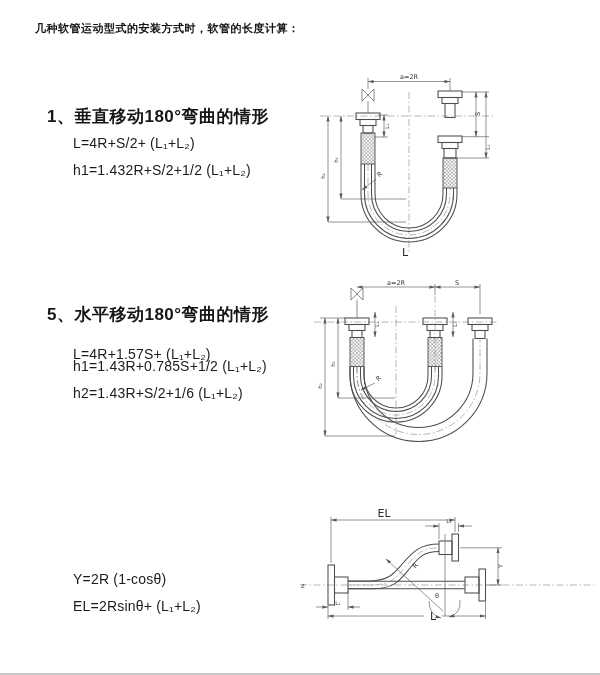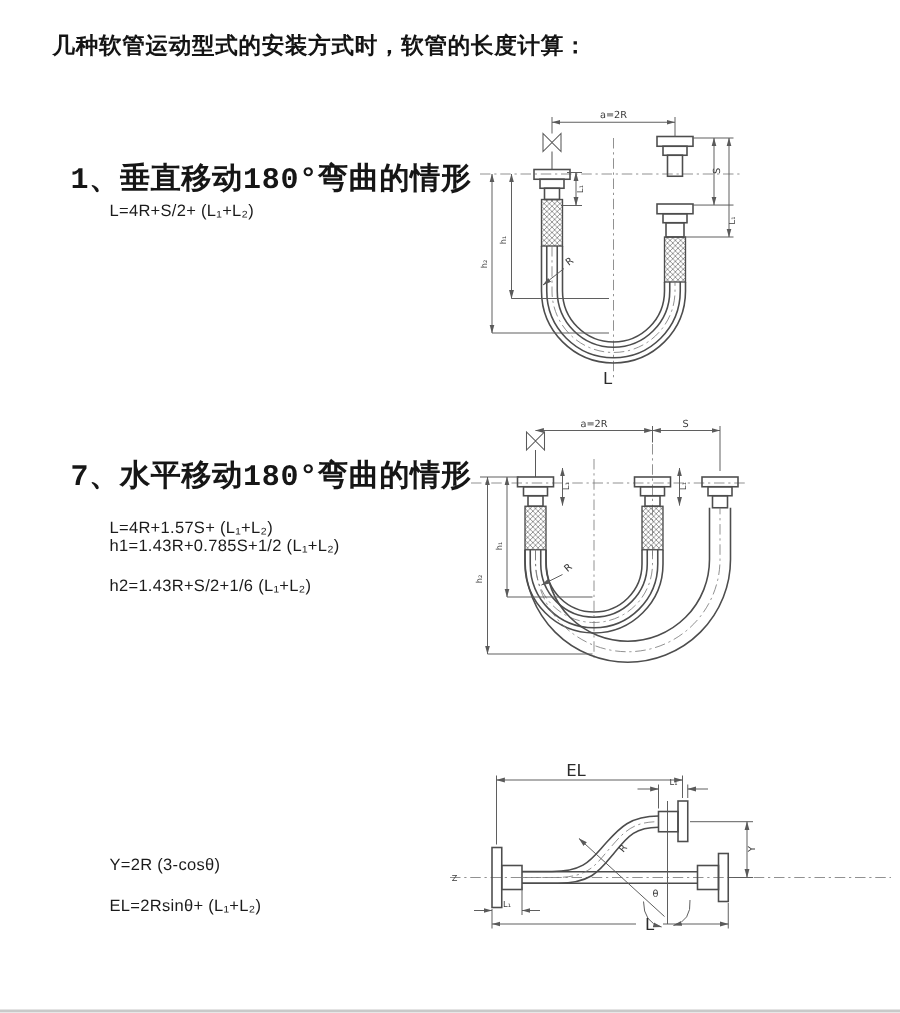--- a/index.html
+++ b/index.html
@@ -2,56 +2,57 @@
 <html><head>
 <meta charset="utf-8">
 <style>
   html,body{margin:0;padding:0;background:#e8e8e8;}
   #page{
     position:relative;width:600px;height:675px;background:#ffffff;
     overflow:hidden;font-family:"Liberation Sans","DejaVu Sans",sans-serif;
     border-bottom:2px solid #c9c9c9;box-sizing:border-box;
   }
   .title{
-    position:absolute;left:35px;top:21px;font-size:15px;font-weight:bold;
+    position:absolute;left:35px;top:21px;font-size:11px;font-weight:bold;
     color:#141414;letter-spacing:.5px;white-space:nowrap;
   }
   .sec-heading{
-    position:absolute;left:47px;font-size:20px;font-weight:bold;
-    color:#161616;letter-spacing:.5px;white-space:nowrap;font-family:Liberation Mono, monospace;
+    position:absolute;left:47px;font-size:17px;font-weight:bold;
+    color:#161616;letter-spacing:.5px;white-space:nowrap;
   }
   .formula{
-    position:absolute;left:73px;font-size:11px;color:#1b1b1b;
+    position:absolute;left:73px;font-size:14px;color:#1b1b1b;
     white-space:nowrap;letter-spacing:.2px;
   }
   svg{position:absolute;overflow:visible;}
   .dwg{stroke:#4d4d4d;stroke-width:1.05;fill:none;stroke-linecap:butt;}
   .thin{stroke:#595959;stroke-width:.7;fill:none;}
   .cl{stroke:#7a7a7a;stroke-width:.55;fill:none;stroke-dasharray:7 2.5 1.5 2.5;}
   .dim{stroke:#5a5a5a;stroke-width:.65;fill:none;}
   .dimtxt{fill:#3a3a3a;font-size:6.5px;font-family:"DejaVu Sans",sans-serif;}
   .dimtxt-sm{fill:#3a3a3a;font-size:5.5px;font-family:"DejaVu Sans",sans-serif;}
   .biglbl{fill:#2b2b2b;font-size:11px;font-family:"DejaVu Sans",sans-serif;}
 </style>
 </head>
 <body>
 
 <div id="page">
 
   <div class="title">几种软管运动型式的安装方式时，软管的长度计算：</div>
 
   <div class="sec-heading" style="top:105px">1、垂直移动180°弯曲的情形</div>
   <div class="formula" style="top:135px">L=4R+S/2+ (L₁+L₂)</div>
-
-  <div class="sec-heading" style="top:303px">7、水平移动180°弯曲的情形</div>
+  <div class="formula" style="top:162px">h1=1.432R+S/2+1/2 (L₁+L₂)</div>
+
+  <div class="sec-heading" style="top:303px">5、水平移动180°弯曲的情形</div>
   <div class="formula" style="top:346px">L=4R+1.57S+ (L₁+L₂)</div>
   <div class="formula" style="top:358px">h1=1.43R+0.785S+1/2 (L₁+L₂)</div>
   <div class="formula" style="top:385px">h2=1.43R+S/2+1/6 (L₁+L₂)</div>
 
-  <div class="formula" style="top:571px">Y=2R (3-cosθ)</div>
+  <div class="formula" style="top:571px">Y=2R (1-cosθ)</div>
   <div class="formula" style="top:598px">EL=2Rsinθ+ (L₁+L₂)</div>
 
   <svg width="300" height="200" viewBox="0 0 300 200" style="left:298px;top:64px">
     <defs>
       <marker id="arr1" markerWidth="9" markerHeight="7" refX="8.6" refY="3.5" orient="auto-start-reverse">
         <path d="M9,3.5 L0,1 L0,6 Z" fill="#5a5a5a"></path>
       </marker>
       <pattern id="braid1" width="3.5" height="3.5" patternUnits="userSpaceOnUse">
         <path d="M0,3.5 L3.5,0 M0,0 L3.5,3.5" stroke="#787878" stroke-width="0.5"></path>
       </pattern>

